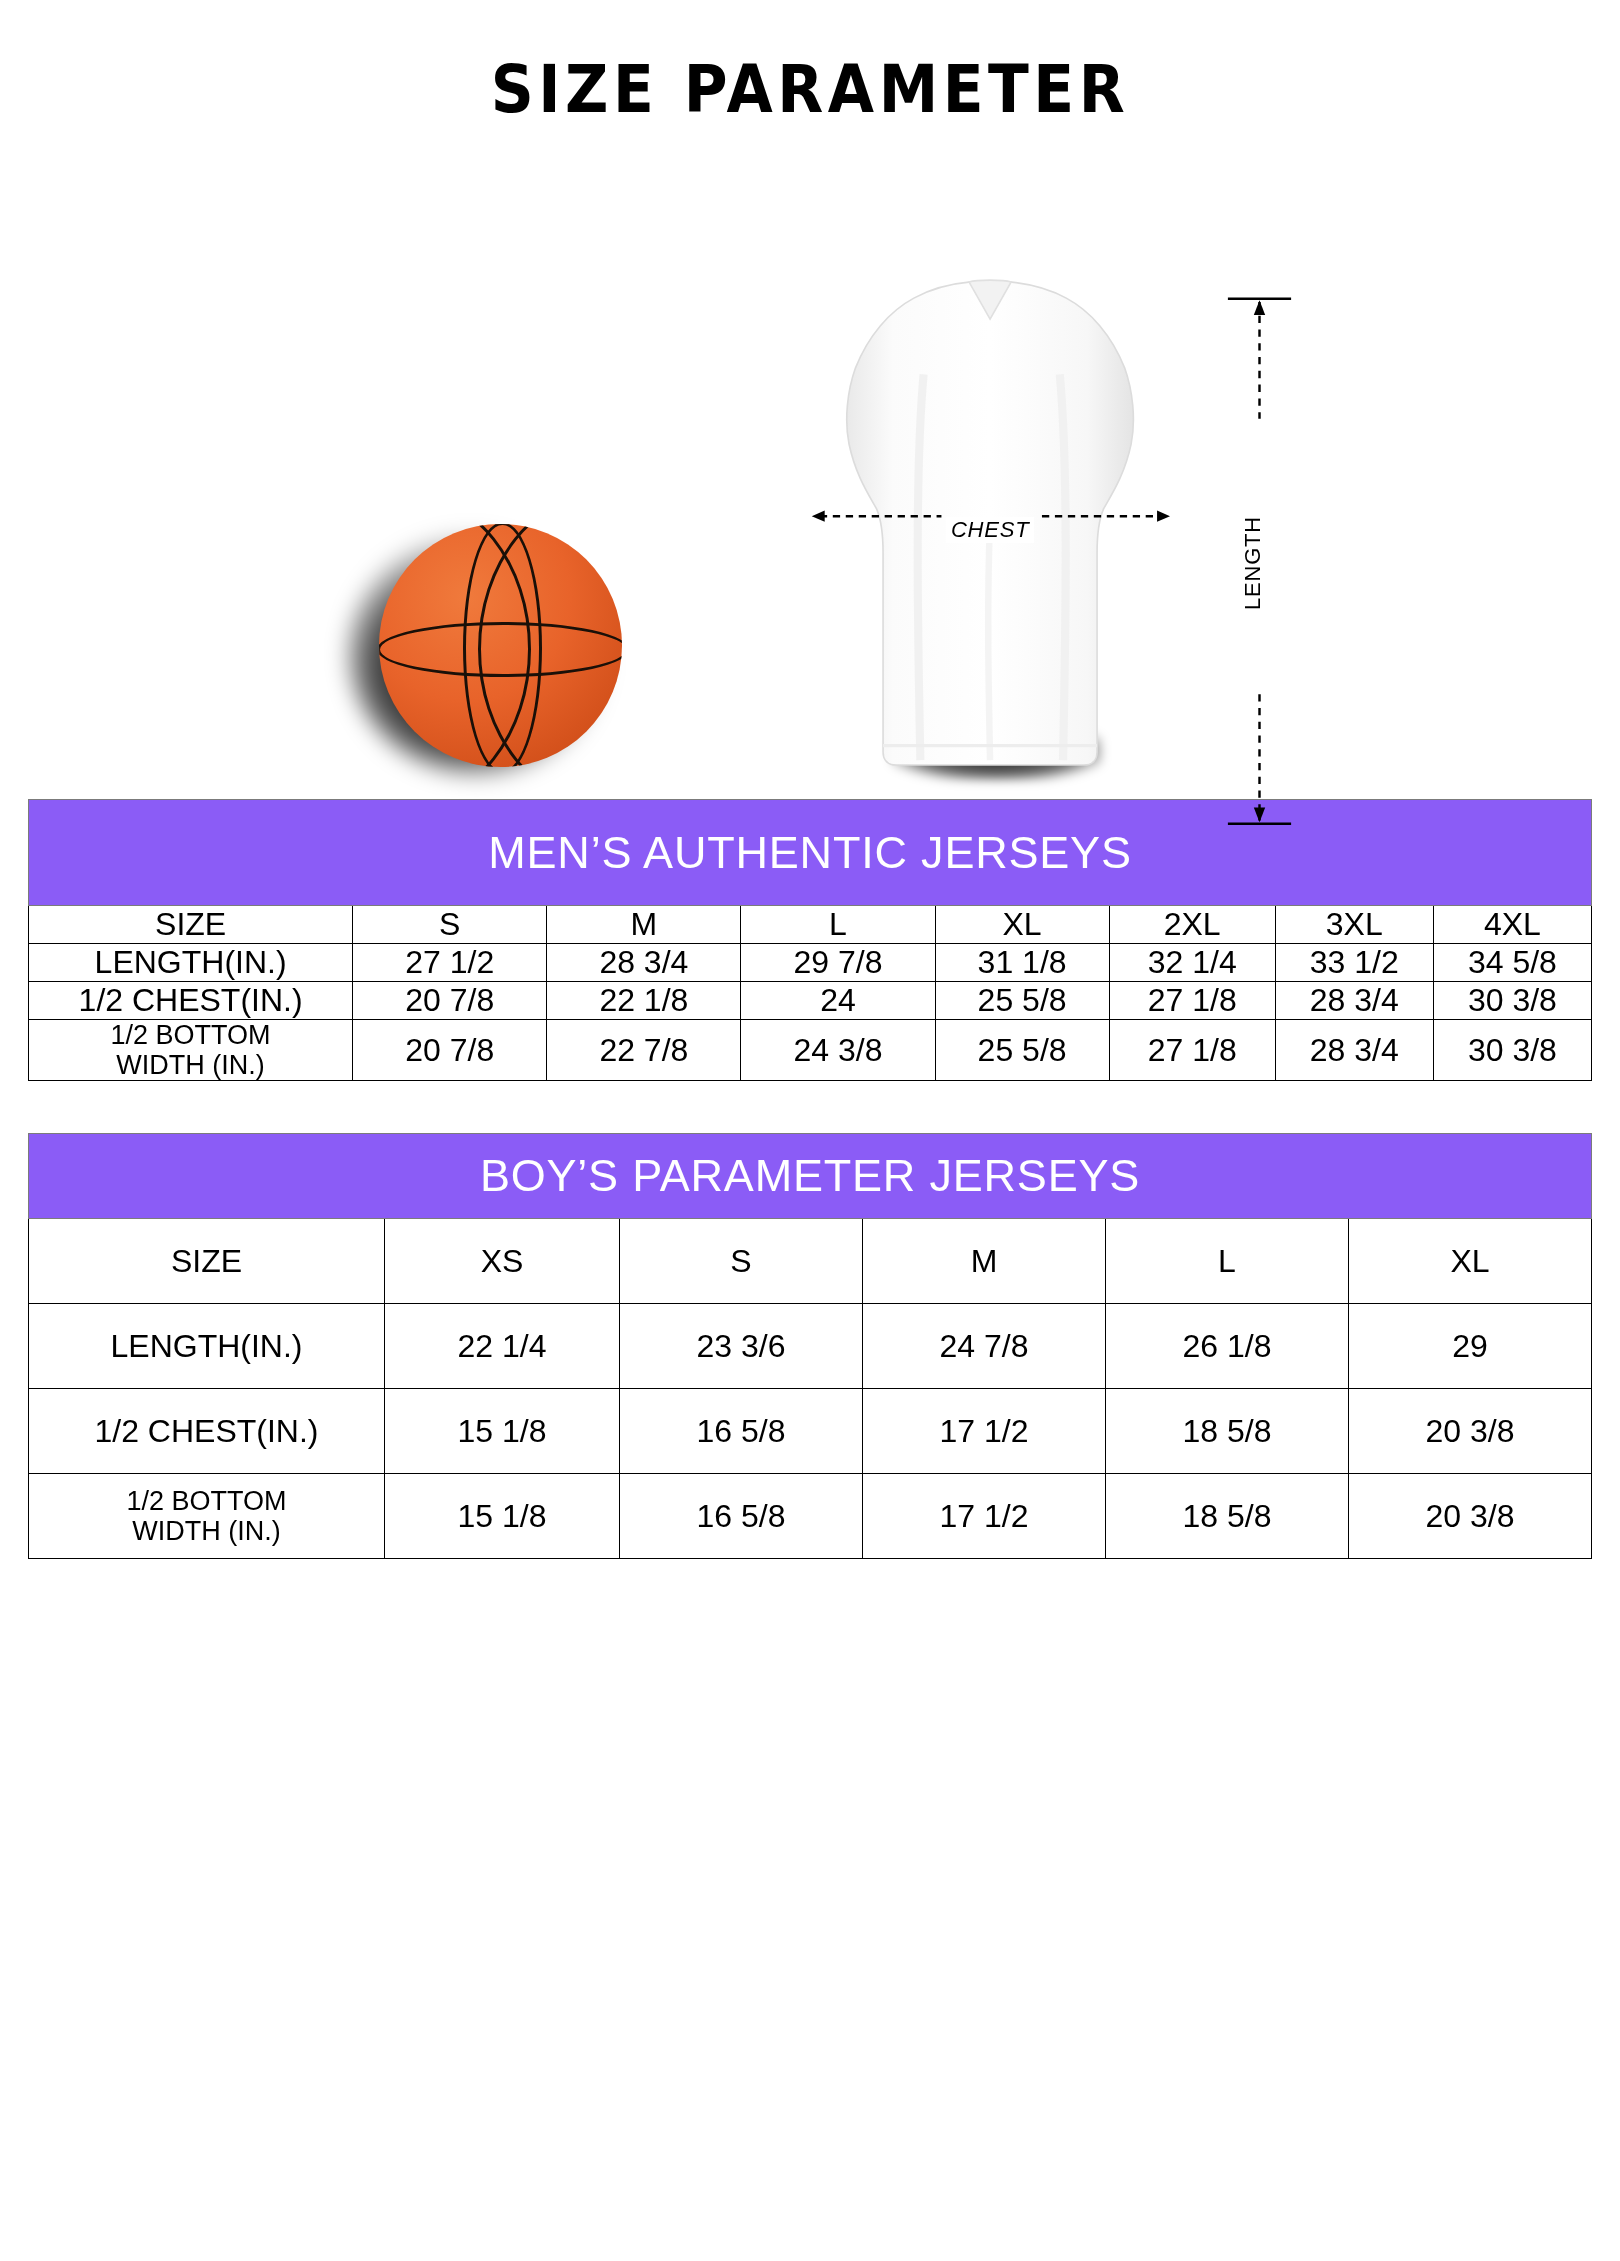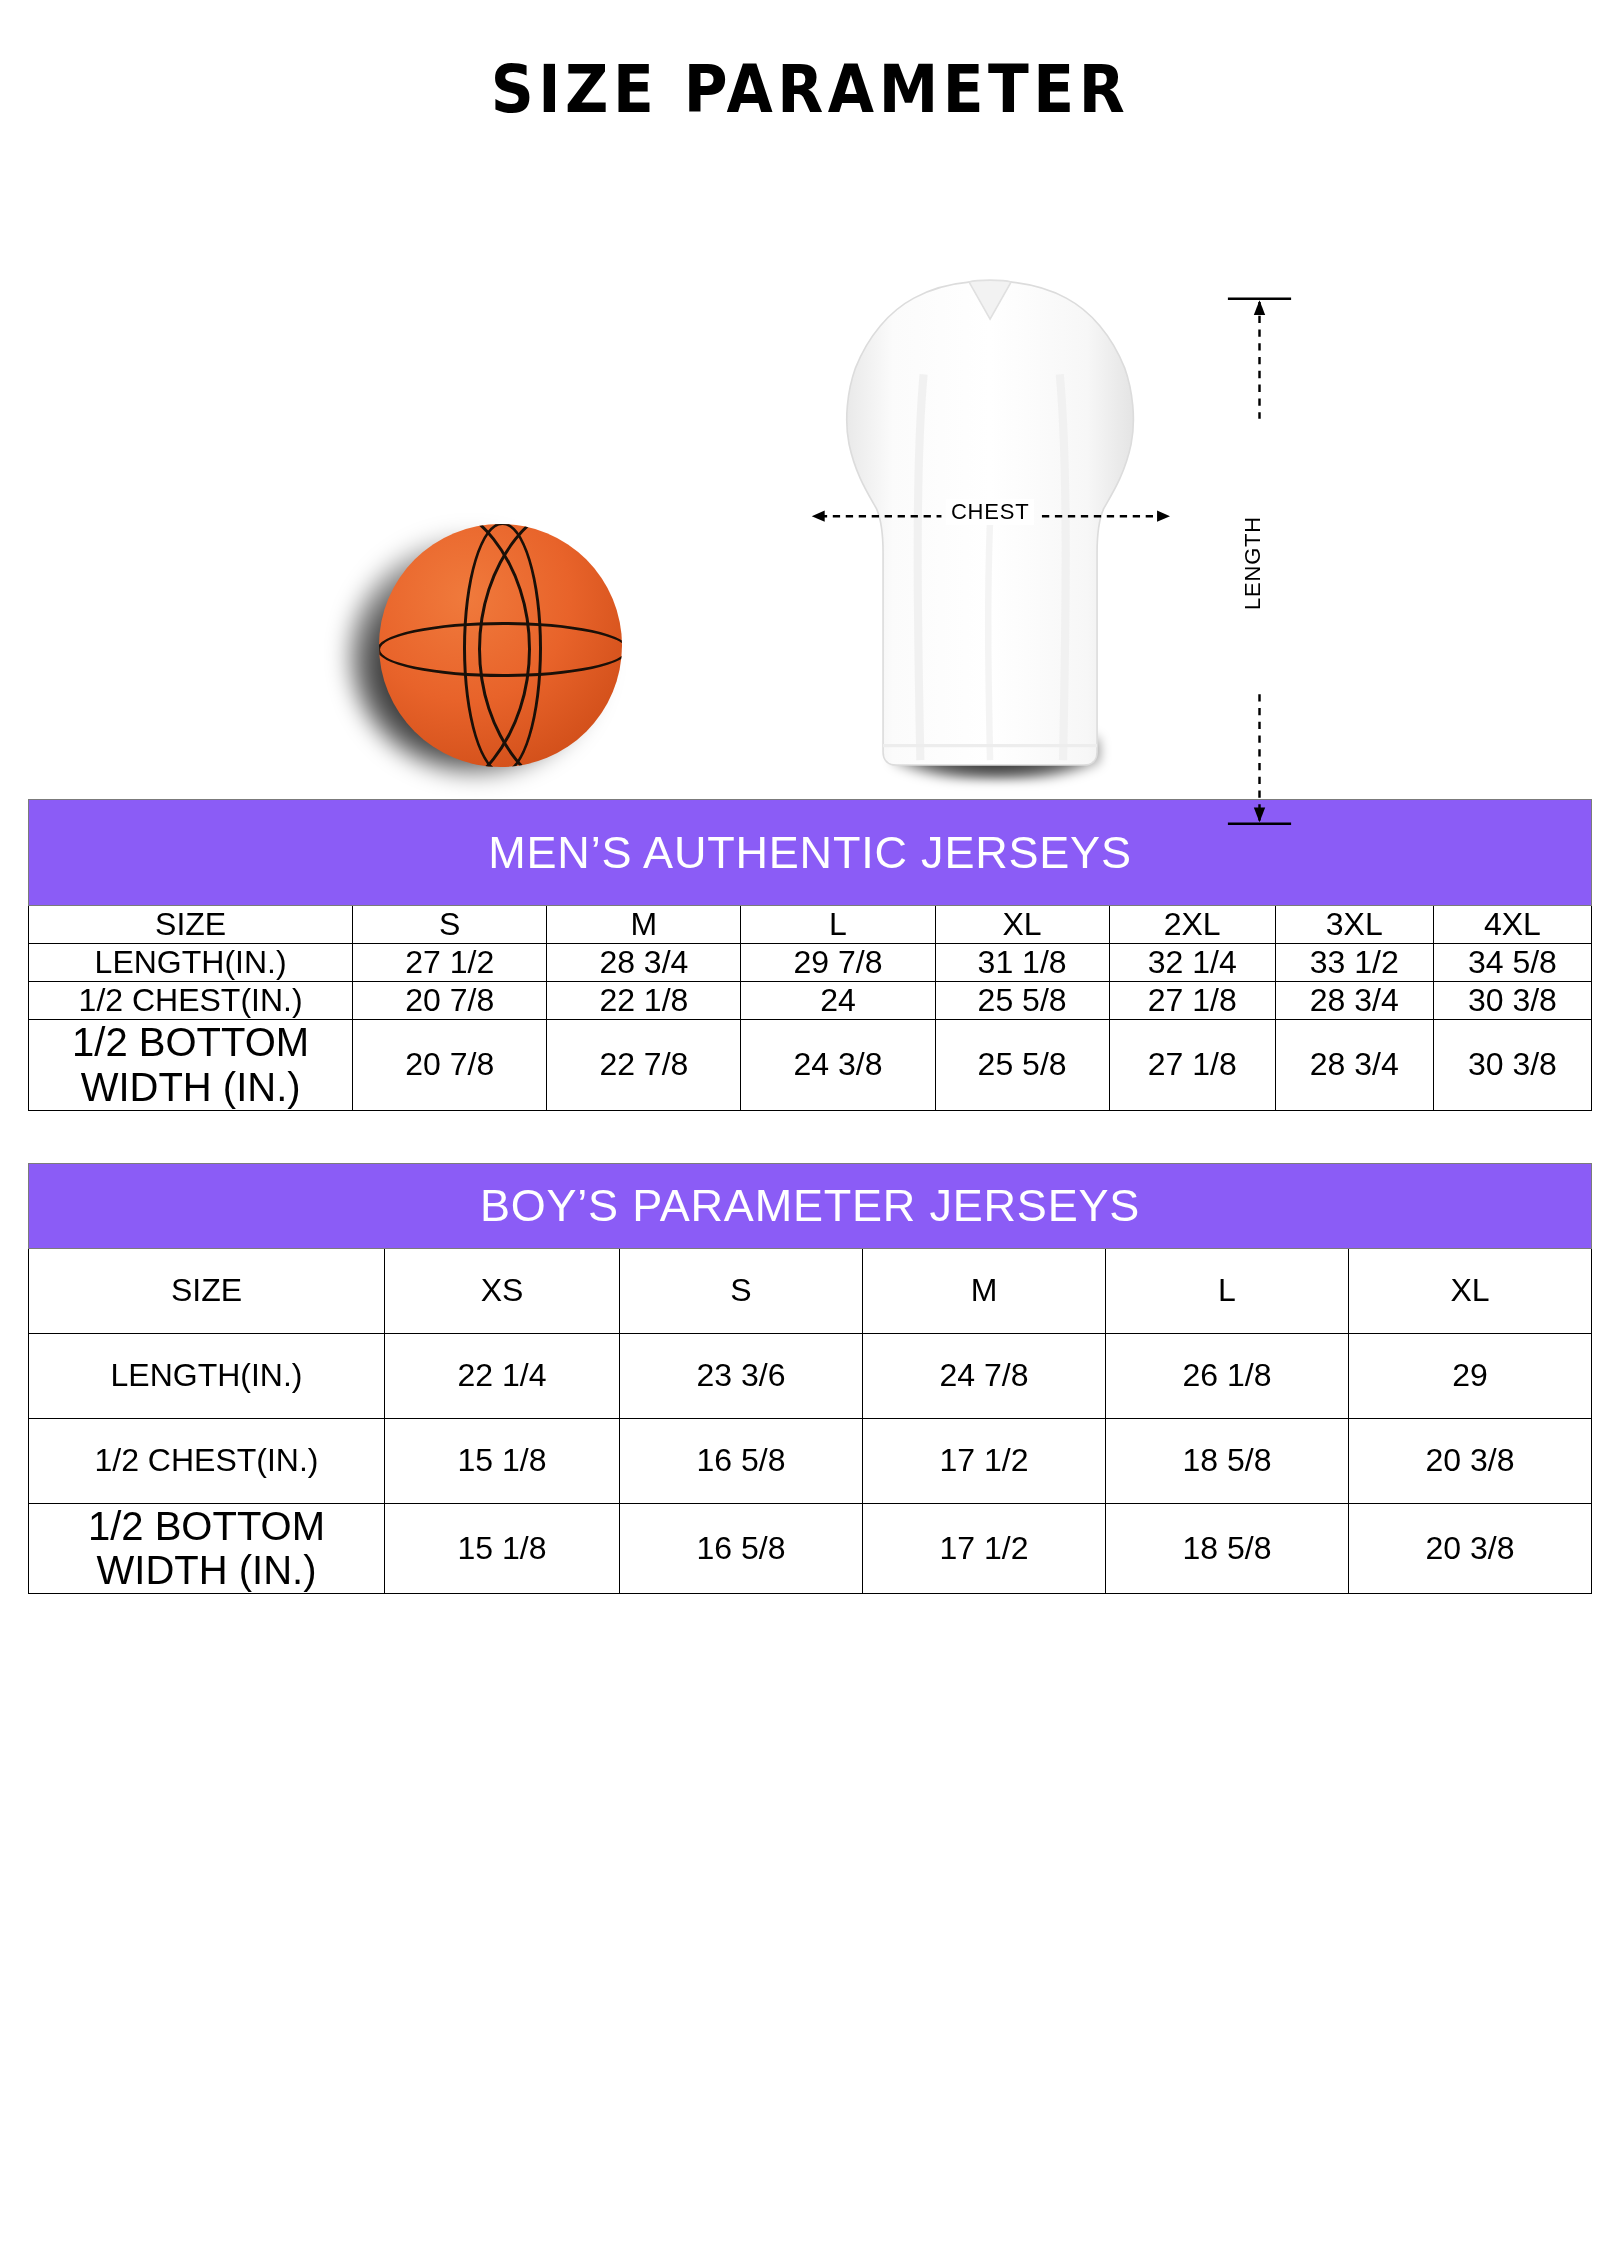--- a/index.html
+++ b/index.html
@@ -127,21 +127,22 @@
   .dim-label {
     position: absolute;
     font-size: 22px;
     letter-spacing: 0.8px;
     font-family: "Liberation Sans", sans-serif;
     background: #ffffff;
     padding: 0 4.9px;
   }
   .chest-label {
     left: 144px;
-    top: 222px;
+    top: 240px;
+    font-style: italic;
   }
 
   
   .tbl-block { margin-top: 0; }
   table {
     border-collapse: collapse;
     width: 1564px;
     table-layout: fixed;
     margin: 0 auto;
   }
@@ -157,21 +158,21 @@
     background: #8b5cf6;
     color: #ffffff;
     font-size: 45px;
     height: 105px;
     border: 1.6px solid #7b7b7b;
     letter-spacing: 0.8px;
   }
   .boy-tbl td { height: 84px; }
   .cell-2line {
     line-height: 1.12;
-    font-size: 40px;
+    font-size: 27px;
   }
   .spacer { height: 52px; }
 </style>
 </head>
 <body>
 
 <div class="page">
 
   <div class="title">SIZE PARAMETER</div>
 

